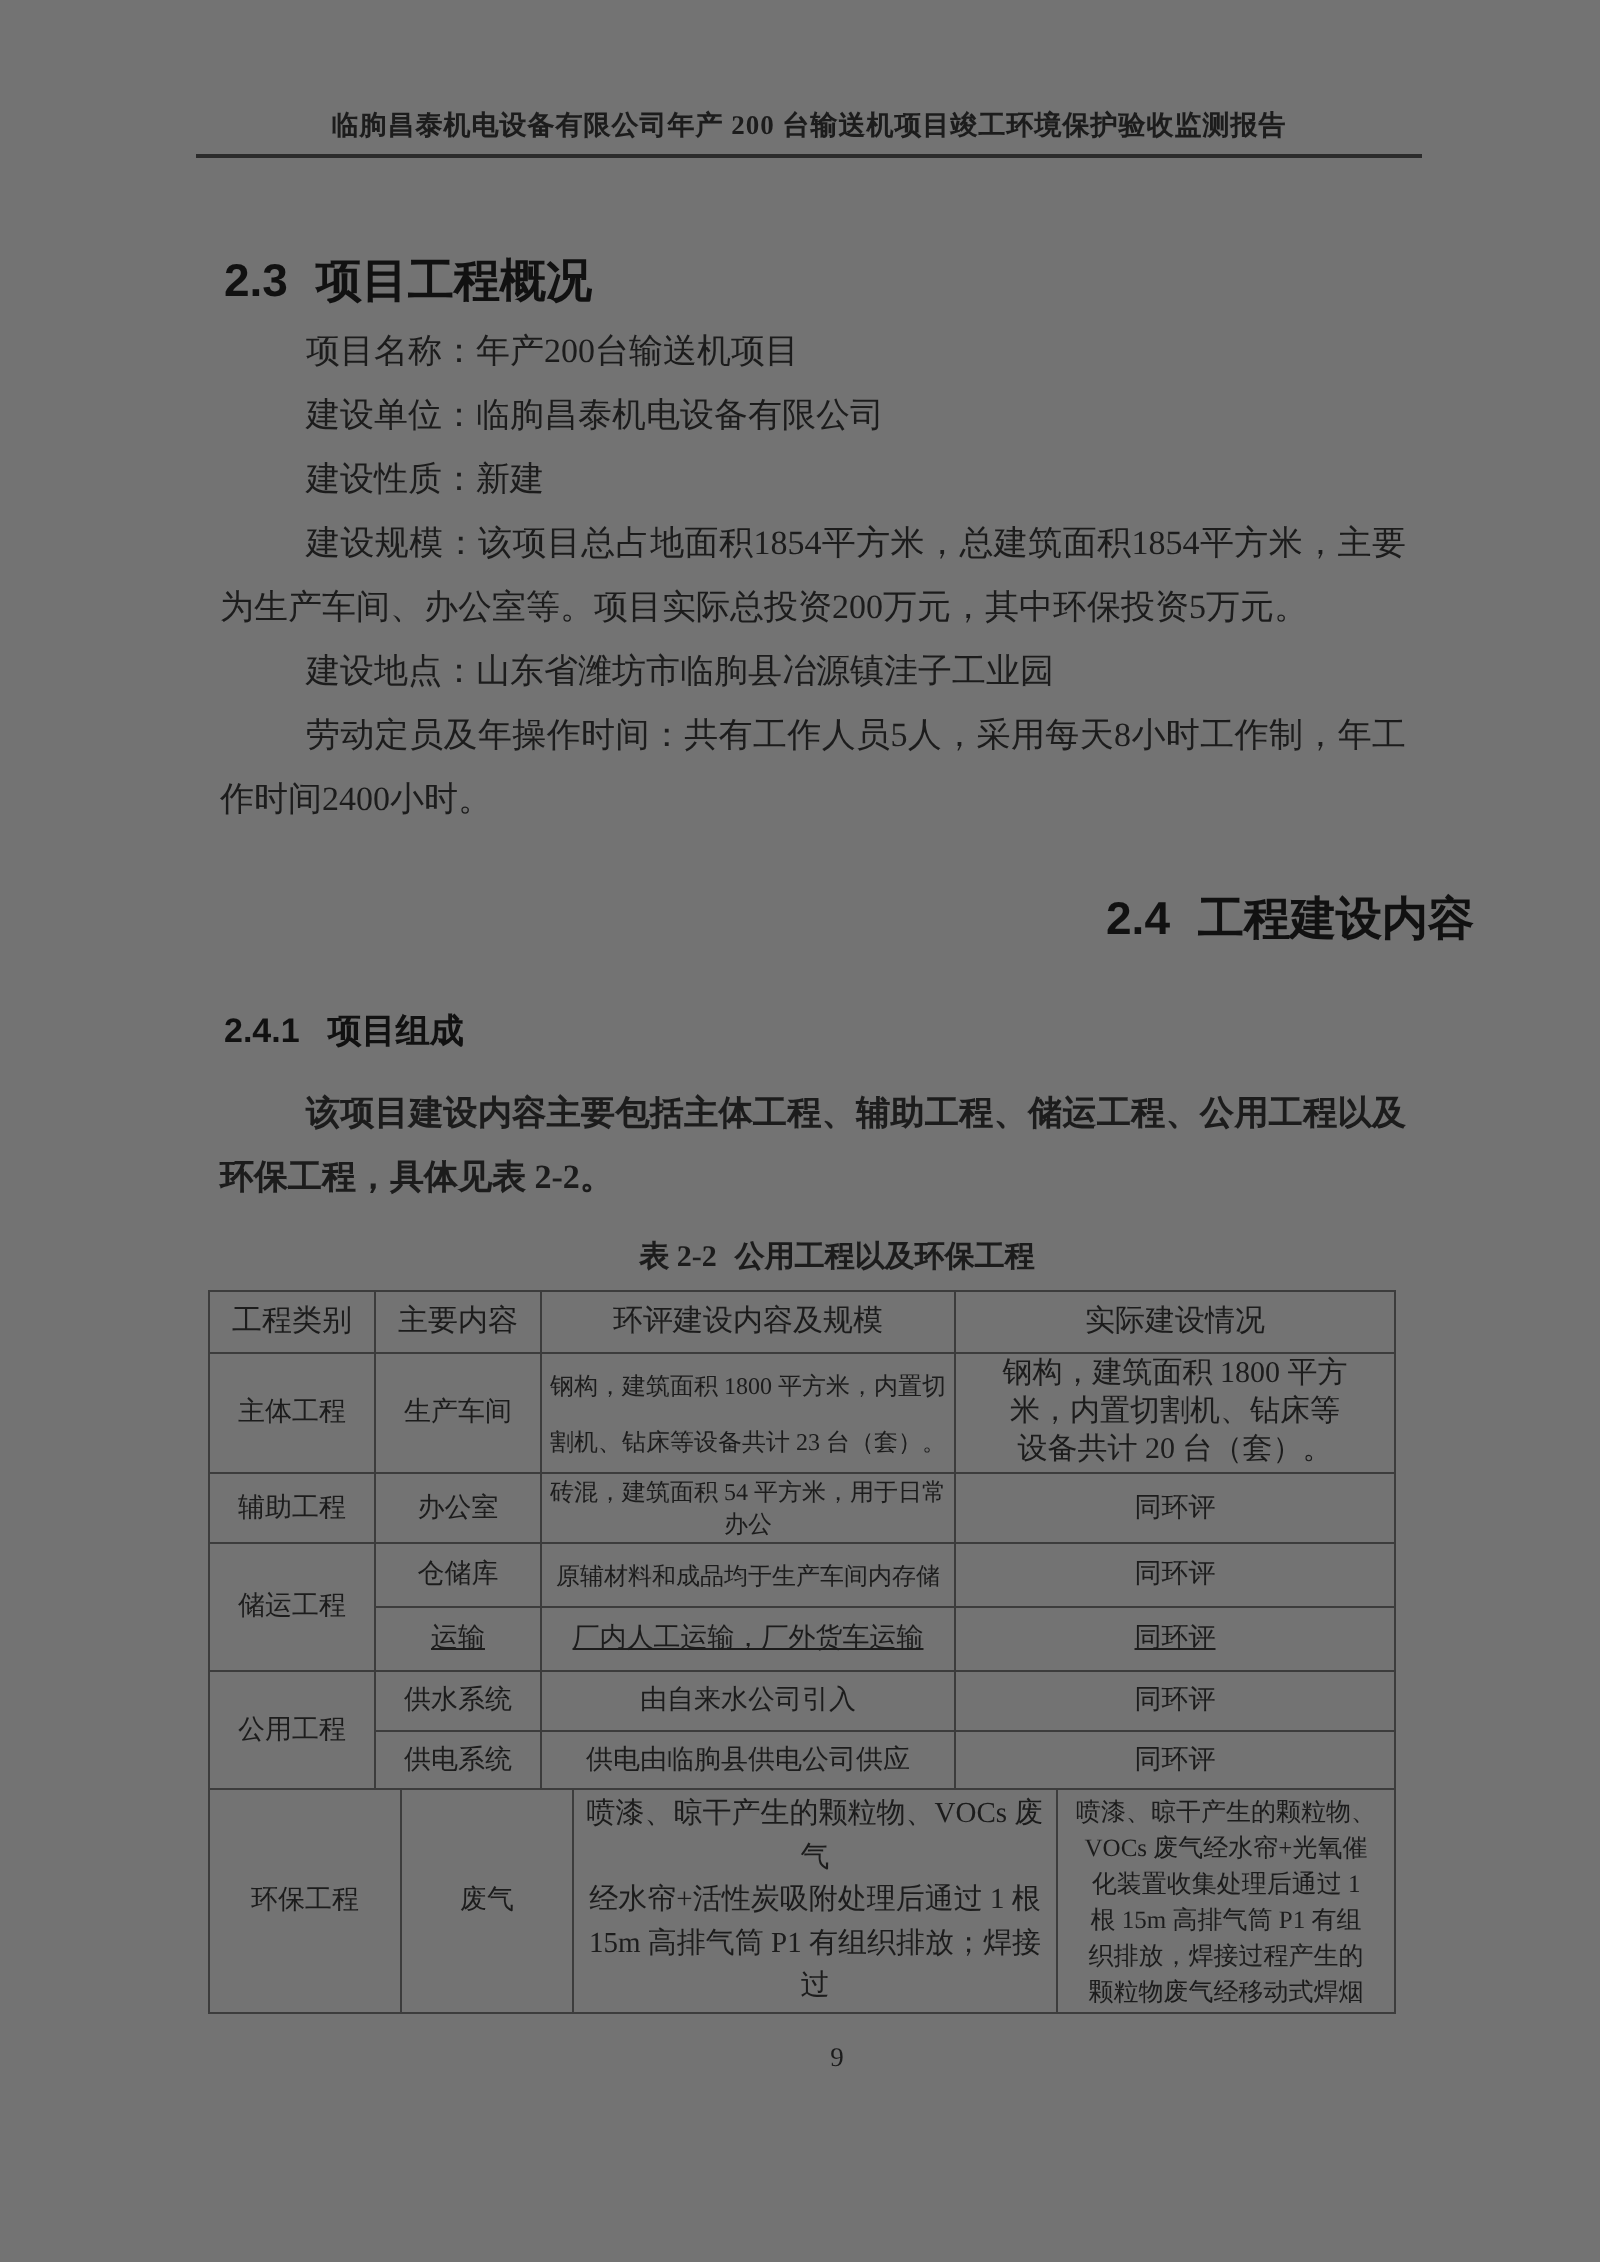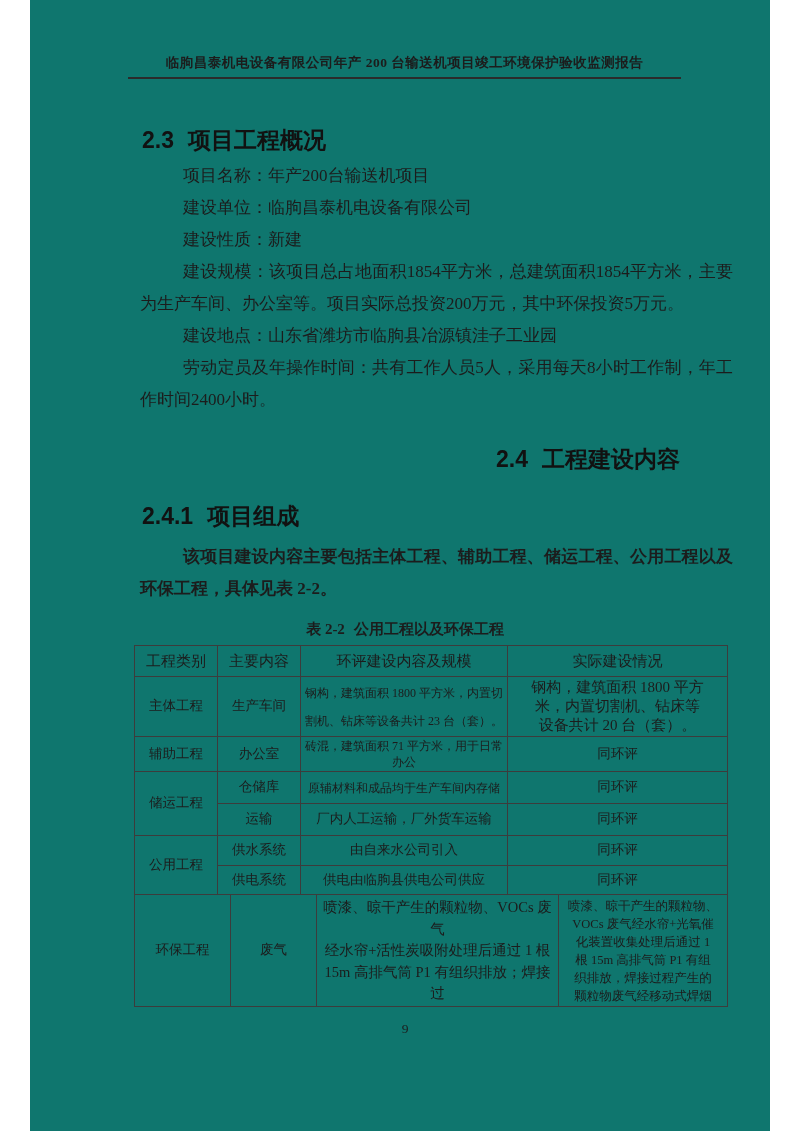--- a/index.html
+++ b/index.html
@@ -1,34 +1,34 @@
 <!DOCTYPE html>
 <html><head>
 <meta charset="utf-8">
 <style>
   html,body { margin:0; padding:0; background:#ffffff; }
   .page {
-    position:relative; width:740px; height:1131px; background:#0f766e;
+    position:relative; width:800px; height:1131px; background:#737373;
     color:#1c1c1c; font-family:"Liberation Serif", serif; overflow:hidden;
     margin:0 auto; box-sizing:border-box;
   }
   .doc-header {
     margin:0 89px 0 98px; padding-top:53px; padding-bottom:5px;
     border-bottom:2.5px solid #2b2b2b; text-align:center;
     font-weight:bold; font-size:13.5px; line-height:19px; letter-spacing:0.5px;
   }
-  .content { padding:0 90px 0 100px; }
+  .content { padding:0 63px 0 100px; }
   .h-major {
     font-family:"Liberation Sans", sans-serif; font-weight:bold;
     font-size:23px; line-height:31px; margin:46px 0 0 12px; color:#111;
   }
   .h-major.second { margin-top:28px;text-align:right; }
   .h-minor {
     font-family:"Liberation Sans", sans-serif; font-weight:bold;
-    font-size:23px; line-height:26px; margin:28px 0 0 12px; color:#111;
+    font-size:17px; line-height:26px; margin:28px 0 0 12px; color:#111;
   }
   .h-num { margin-right:14px; }
   .para-block { margin-top:4px; }
   .para-block p, .intro p {
     width:593px; margin:0 0 0 10px; font-size:17px; line-height:32px;
     text-indent:43px; text-align:justify; color:#1c1c1c;
   }
   .intro { margin-top:12px;font-weight:bold; }
   .tbl-caption {
     margin-top:14px; text-align:center; font-weight:bold;
@@ -41,21 +41,21 @@
   th, td {
     border:1px solid #3c3c3c; text-align:center; vertical-align:middle;
     padding:1px 3px; font-size:13.5px; line-height:1.5; color:#1c1c1c;
     white-space:pre-line; overflow:hidden; box-sizing:border-box;
   }
   th { font-size:15px; font-weight:normal; }
   .tr-head th { height:31px; }
   .tr-r1 td { height:58px; }
   .tr-r2 td { height:34px; }
   .tr-r3 td { height:32px; }
-  .tr-r4 td { height:32px; }
+  .tr-r4 td { height:32px;text-decoration:underline; }
   .tr-r5 td { height:30px; }
   .tr-r6 td { height:29px; }
   .tr-r7 td { height:111px; }
   .fs12   { font-size:12px; }
   .lh20   { line-height:28px; }
   .lh16   { line-height:16px; }
   .fs15   { font-size:15px; line-height:19px; }
   .cell-top { vertical-align:top; padding-top:2px; }
   .clip-eia    { height:108px; overflow:hidden; font-size:14.5px; line-height:21.5px; }
   .clip-actual { height:108px; overflow:hidden; font-size:12.5px; line-height:18px; }
@@ -112,21 +112,21 @@
         <td>生产车间</td>
         <td class="fs12 lh20">钢构，建筑面积 1800 平方米，内置切
 割机、钻床等设备共计 23 台（套）。</td>
         <td class="fs15">钢构，建筑面积 1800 平方
 米，内置切割机、钻床等
 设备共计 20 台（套）。</td>
       </tr>
       <tr class="tr-r2">
         <td>辅助工程</td>
         <td>办公室</td>
-        <td class="fs12 lh16">砖混，建筑面积 71 平方米，用于日常
+        <td class="fs12 lh16">砖混，建筑面积 54 平方米，用于日常
 办公</td>
         <td>同环评</td>
       </tr>
       <tr class="tr-r3">
         <td rowspan="2">储运工程</td>
         <td>仓储库</td>
         <td class="fs12">原辅材料和成品均于生产车间内存储</td>
         <td>同环评</td>
       </tr>
       <tr class="tr-r4">

